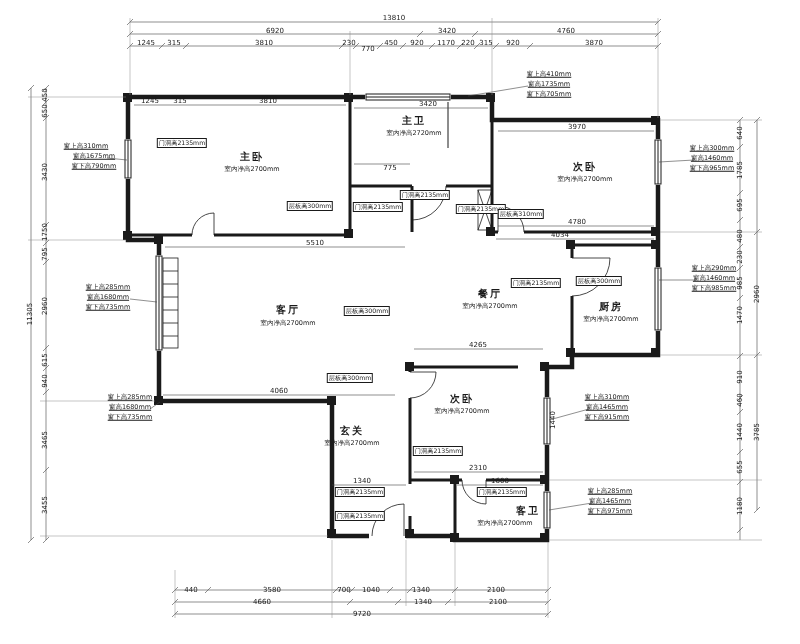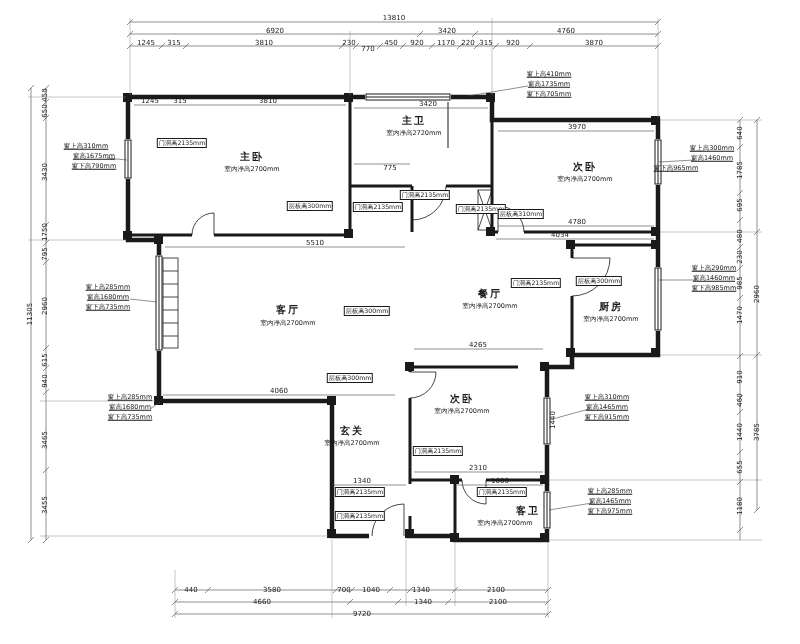--- a/index.html
+++ b/index.html
@@ -198,21 +198,21 @@
       <div class="lbl ann" style="left: 108px; top: 297px;">窗高1680mm</div>
       <div class="lbl ann" style="left: 108px; top: 307px;">窗下高735mm</div>
       <div class="lbl ann" style="left: 130px; top: 397px;">窗上高285mm</div>
       <div class="lbl ann" style="left: 130px; top: 407px;">窗高1680mm</div>
       <div class="lbl ann" style="left: 130px; top: 417px;">窗下高735mm</div>
       <div class="lbl ann" style="left: 549px; top: 74px; text-align: right;">窗上高410mm</div>
       <div class="lbl ann" style="left: 549px; top: 84px;">窗高1735mm</div>
       <div class="lbl ann" style="left: 549px; top: 94px;">窗下高705mm</div>
       <div class="lbl ann" style="left: 712px; top: 148px;">窗上高300mm</div>
       <div class="lbl ann" style="left: 712px; top: 158px;">窗高1460mm</div>
-      <div class="lbl ann" style="left: 676px; top: 168px;">窗下高965mm</div>
+      <div class="lbl ann" style="left: 712px; top: 168px;">窗下高965mm</div>
       <div class="lbl ann" style="left: 714px; top: 268px;">窗上高290mm</div>
       <div class="lbl ann" style="left: 714px; top: 278px;">窗高1460mm</div>
       <div class="lbl ann" style="left: 714px; top: 288px;">窗下高985mm</div>
       <div class="lbl ann" style="left: 607px; top: 397px;">窗上高310mm</div>
       <div class="lbl ann" style="left: 607px; top: 407px;">窗高1465mm</div>
       <div class="lbl ann" style="left: 607px; top: 417px;">窗下高915mm</div>
       <div class="lbl ann" style="left: 610px; top: 491px;">窗上高285mm</div>
       <div class="lbl ann" style="left: 610px; top: 501px;">窗高1465mm</div>
       <div class="lbl ann" style="left: 610px; top: 511px;">窗下高975mm</div>
       <div class="lbl box" style="left: 182px; top: 143px;">门洞高2135mm</div>

